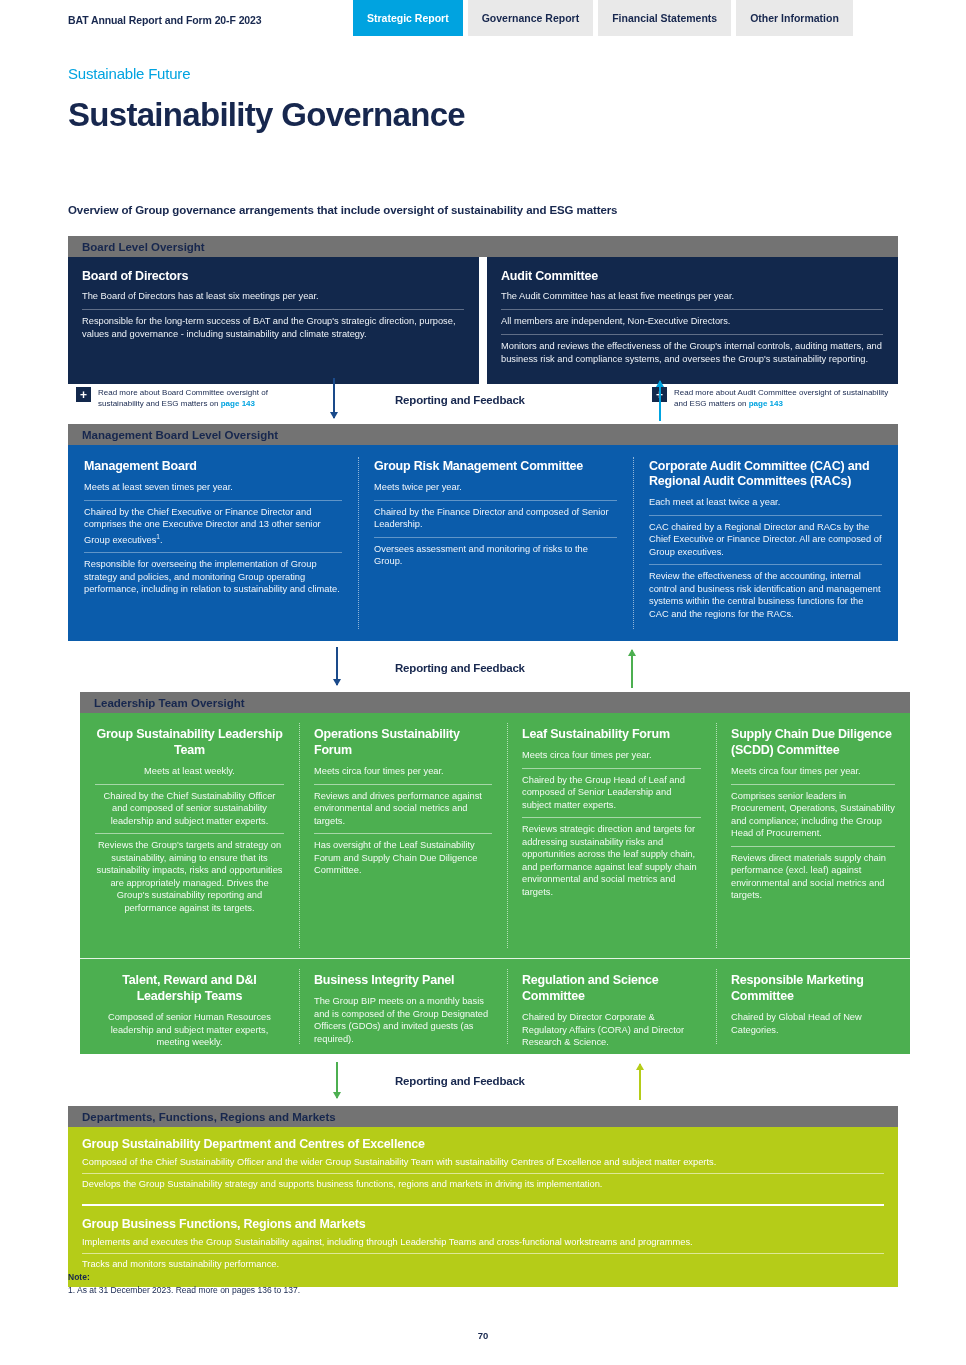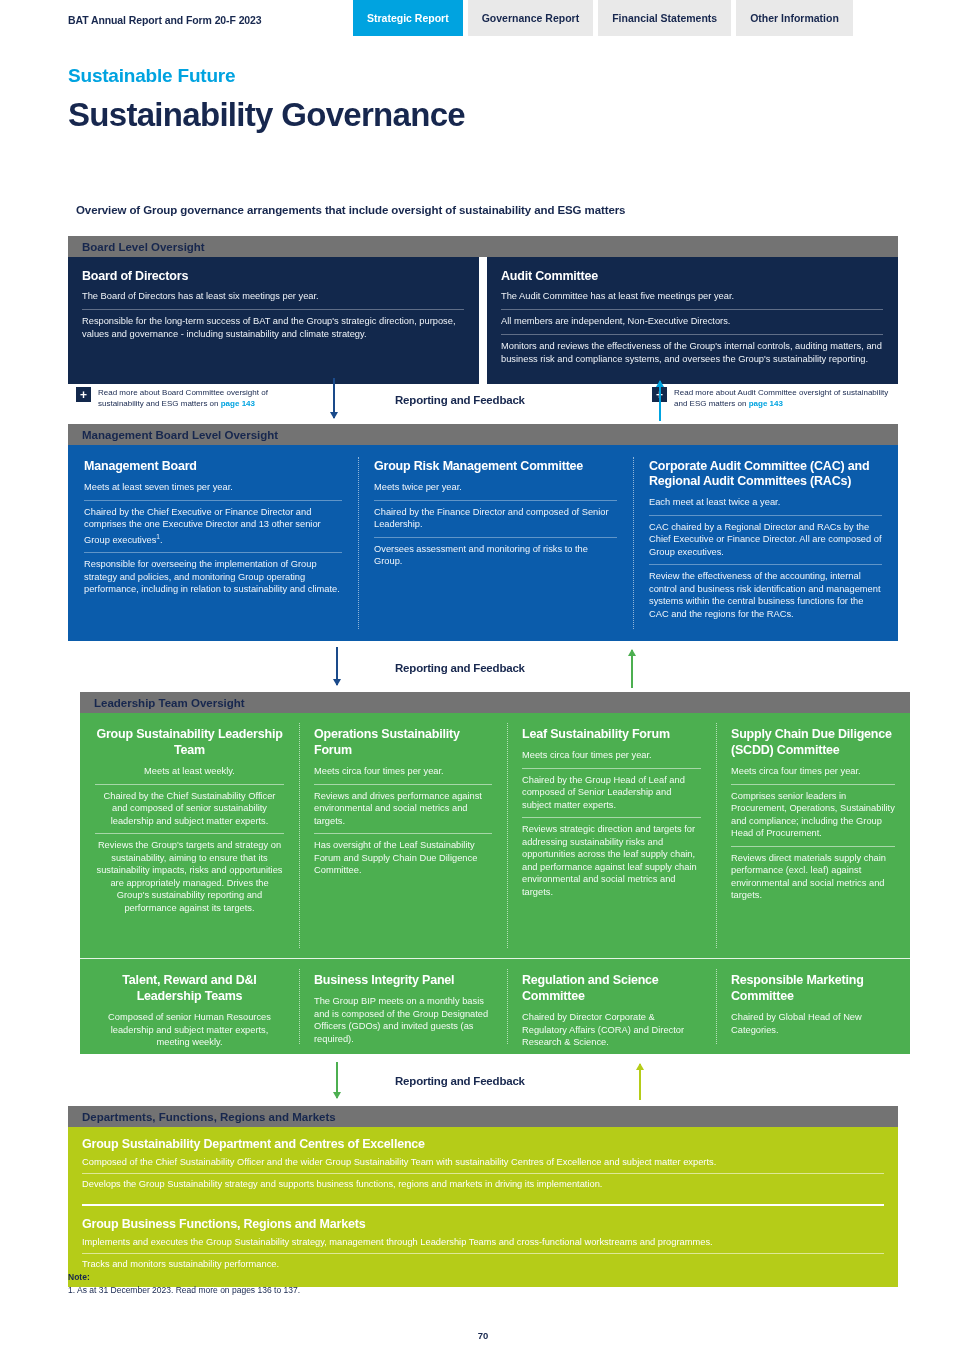--- a/index.html
+++ b/index.html
@@ -24,28 +24,28 @@
     height: 36px; display: flex; align-items: center; justify-content: center;
     background: #e9e9e9; color: #17274e;
     font-size: 10.5px; font-weight: bold; padding: 0 14px;
     white-space: nowrap;
   }
   .tab.active { background: #00a3e0; color: #ffffff; }
 
   
   .eyebrow {
     position: absolute; left: 68px; top: 65px;
-    font-size: 19px; font-weight: bold; color: #00a3e0; letter-spacing: -0.2px;
+    font-size: 15px; font-weight: normal; color: #00a3e0; letter-spacing: -0.2px;
   }
   .page-title {
     position: absolute; left: 68px; top: 96px;
     font-size: 33px; font-weight: bold; color: #17274e; letter-spacing: -0.7px;
   }
   .overview {
-    position: absolute; left: 76px; top: 204px;
+    position: absolute; left: 68px; top: 204px;
     font-size: 11.5px; font-weight: bold; color: #17274e; letter-spacing: -0.1px;
   }
 
   
   .band-head {
     background: #737373; height: 21px;
     display: flex; align-items: center; padding-left: 14px;
     font-size: 11.5px; font-weight: bold; color: #17274e;
   }
 
@@ -303,21 +303,21 @@
     <div class="band-head">Departments, Functions, Regions and Markets</div>
     <div class="dept-body">
       <div class="dept-block">
         <h3>Group Sustainability Department and Centres of Excellence</h3>
         <div class="row">Composed of the Chief Sustainability Officer and the wider Group Sustainability Team with sustainability Centres of Excellence and subject matter experts.</div>
         <div class="row">Develops the Group Sustainability strategy and supports business functions, regions and markets in driving its implementation.</div>
       </div>
       <div class="dept-sep"></div>
       <div class="dept-block">
         <h3>Group Business Functions, Regions and Markets</h3>
-        <div class="row">Implements and executes the Group Sustainability strategy, management through Leadership Teams and cross-functional workstreams and programmes.</div>
+        <div class="row">Implements and executes the Group Sustainability against, including through Leadership Teams and cross-functional workstreams and programmes.</div>
         <div class="row">Tracks and monitors sustainability performance.</div>
       </div>
     </div>
   </div>
 
   <div class="note">
     <div class="lbl">Note:</div>
     <div class="ln">1.  As at 31 December 2023. Read more on pages 136 to 137.</div>
   </div>
   <div class="page-num">70</div>

